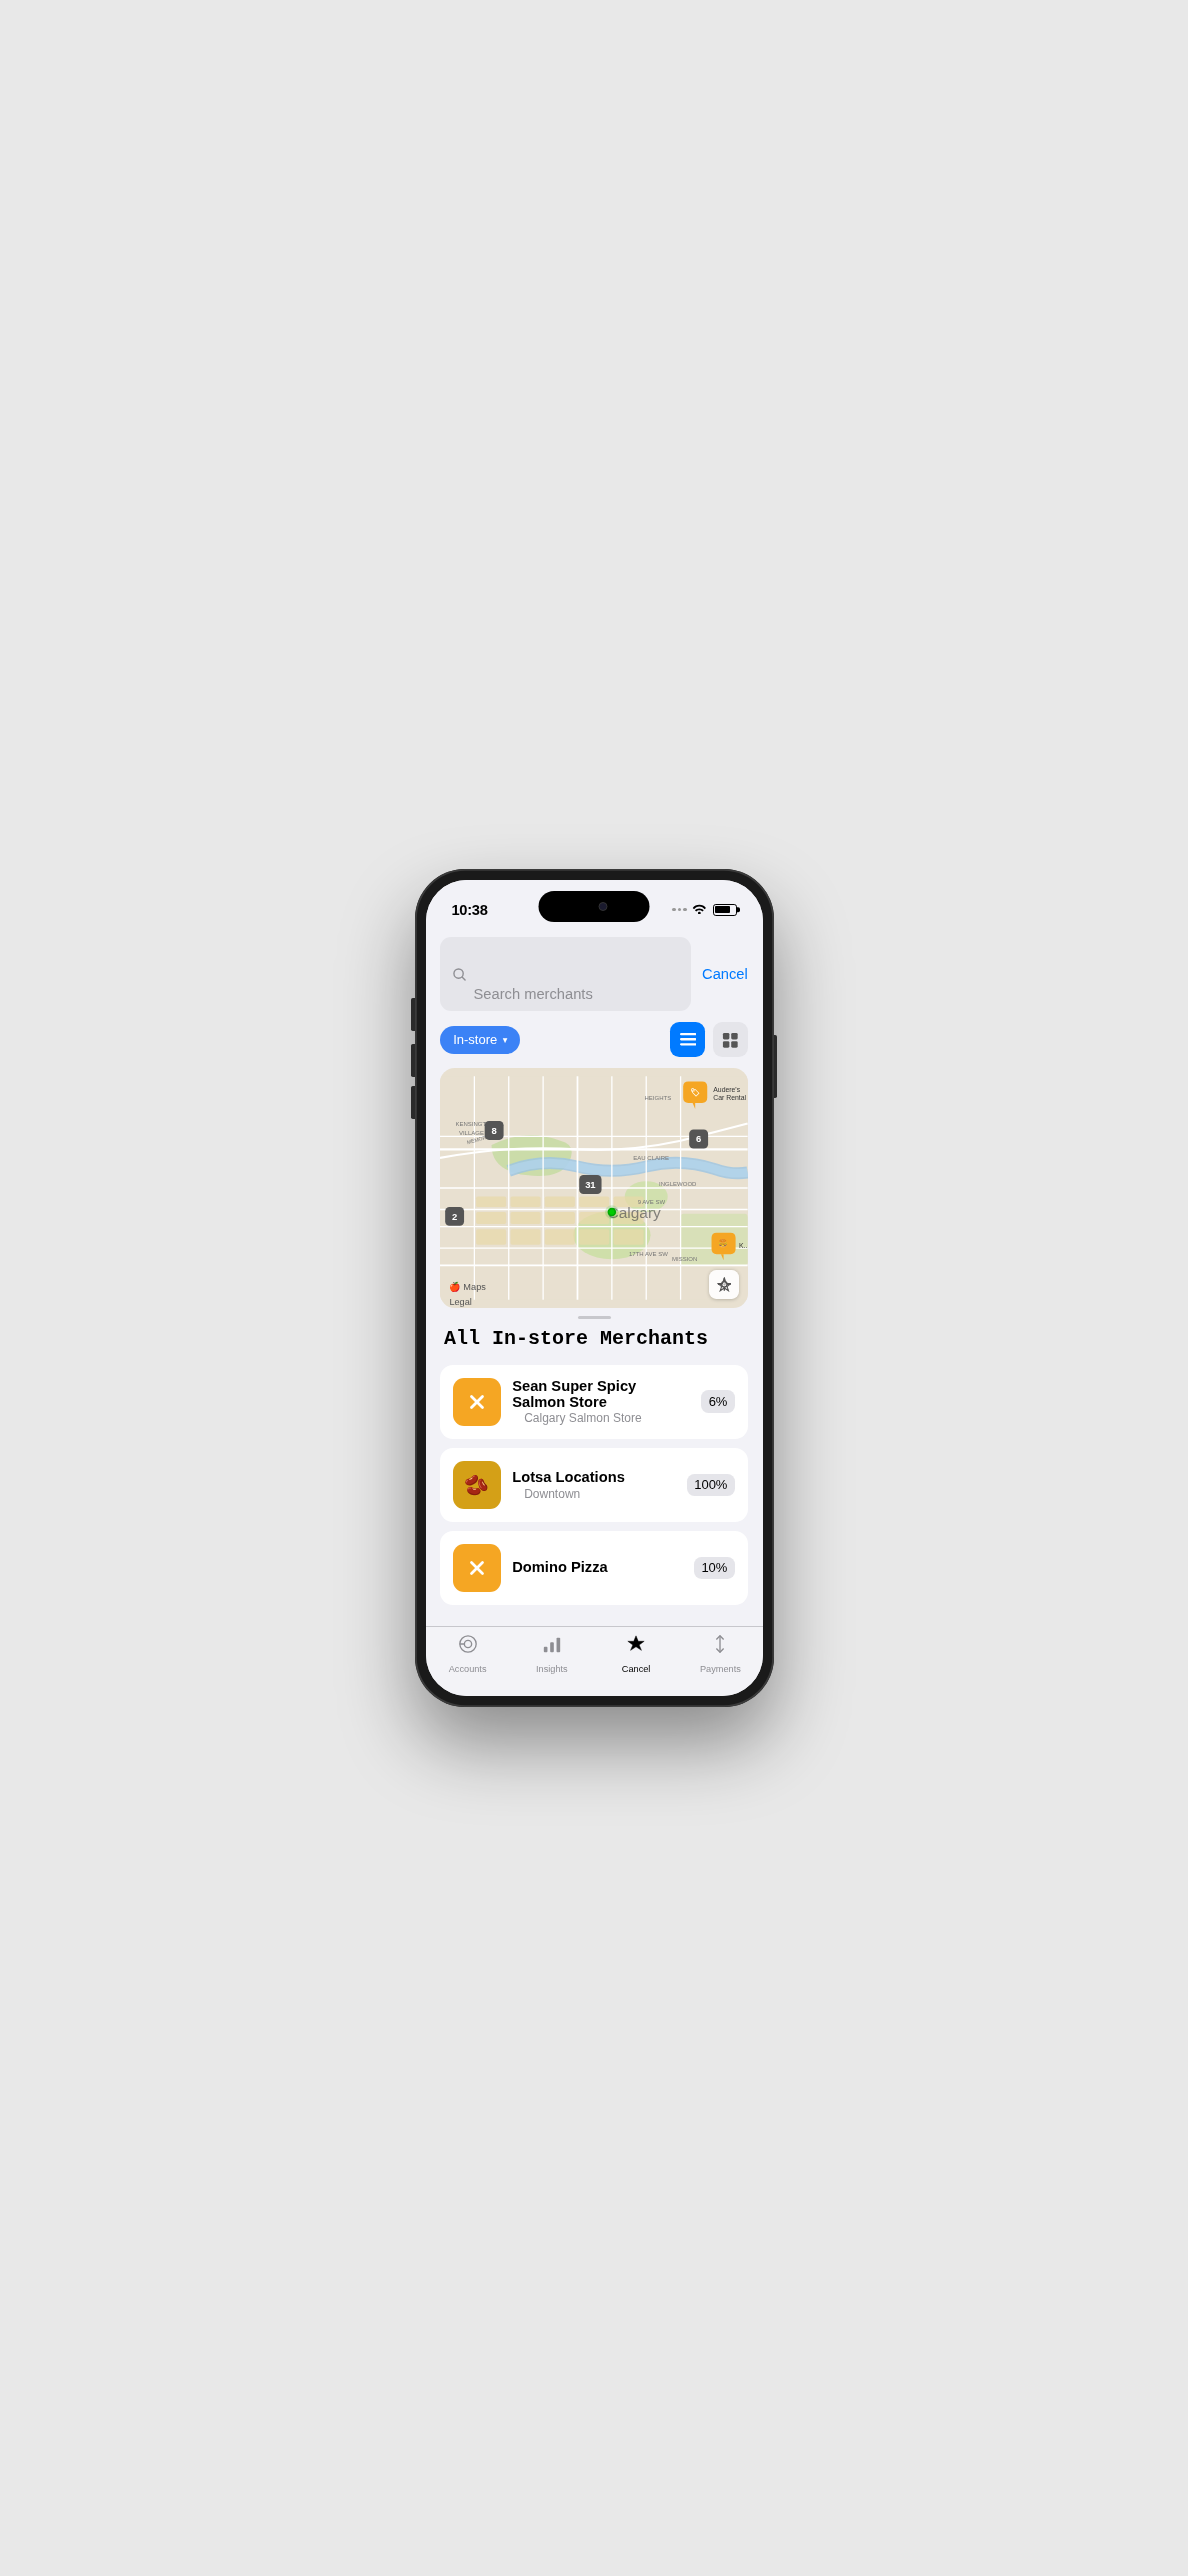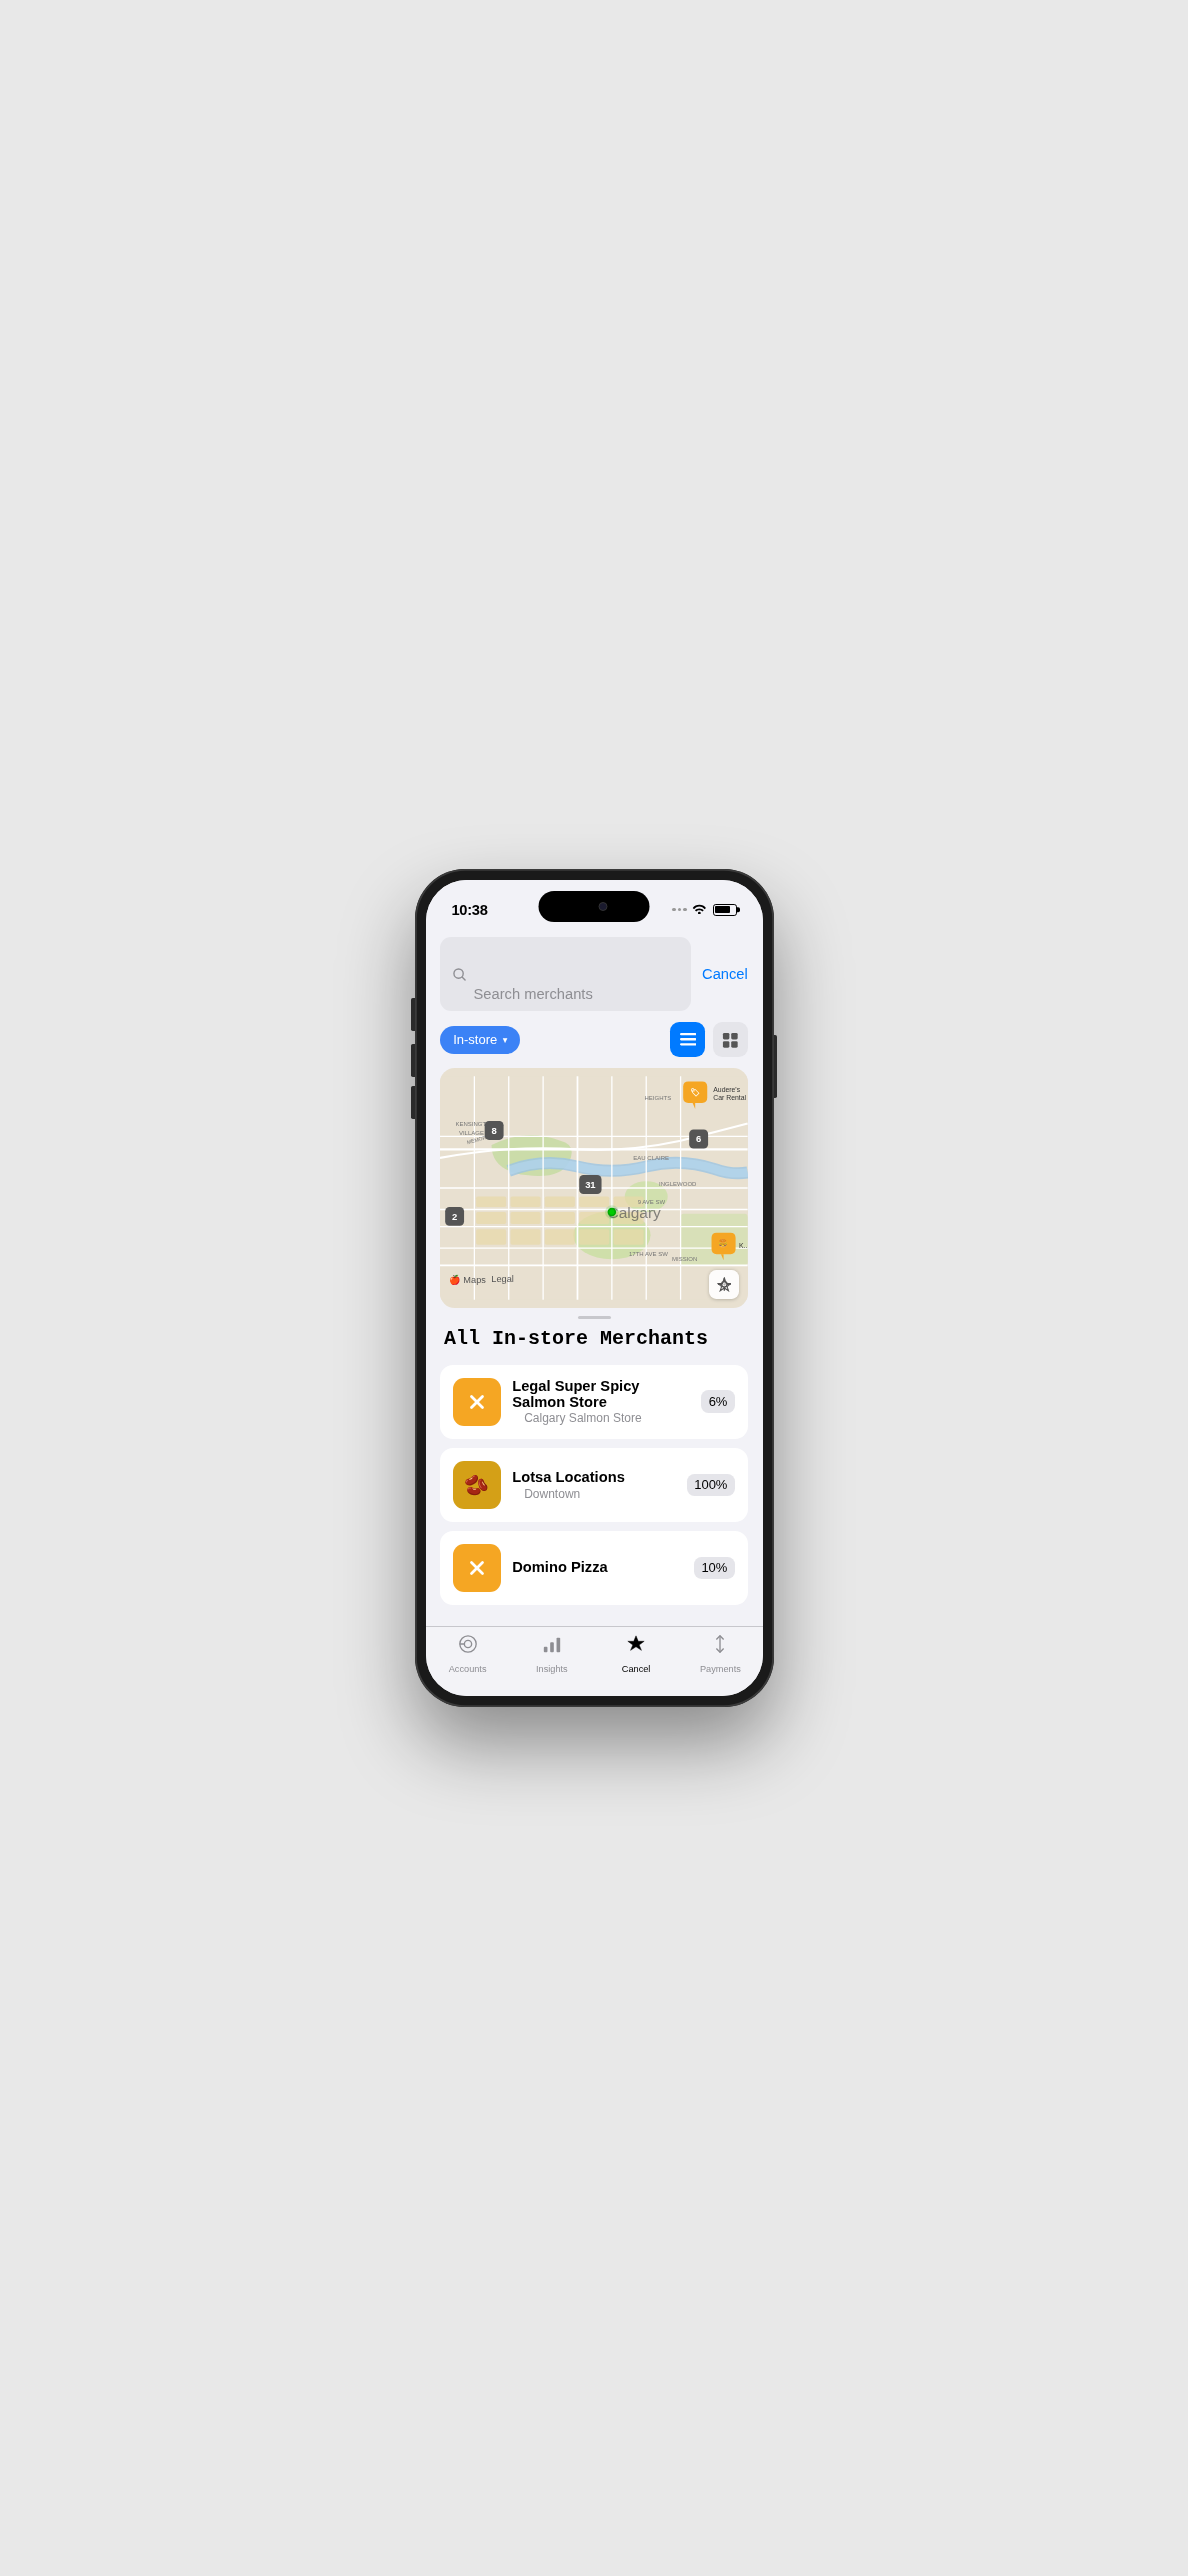--- a/index.html
+++ b/index.html
@@ -258,26 +258,27 @@
       background: #e8e0d0;
     }
 
     .map-svg {
       width: 100%;
       height: 100%;
     }
 
     .map-attribution {
       position: absolute;
-      bottom: 23px;
+      bottom: 1px;
       left: 9.2px;
       font-size: 9.2px;
       color: #555;
       display: flex;
       gap: 5.5px;
+      flex-direction: column;
     }
 
     .map-attribution span {
       font-size: 9.2px;
       color: #555;
     }
 
     .location-btn {
       position: absolute;
       bottom: 9.2px;
@@ -603,21 +604,21 @@
         <h2 class="section-title">All In-store Merchants</h2>
 
         <div class="merchant-item">
           <div class="merchant-logo salmon">
             <svg width="22" height="22" viewBox="0 0 24 24" fill="none">
               <line x1="6" y1="6" x2="18" y2="18" stroke="white" stroke-width="3" stroke-linecap="round"></line>
               <line x1="18" y1="6" x2="6" y2="18" stroke="white" stroke-width="3" stroke-linecap="round"></line>
             </svg>
           </div>
           <div class="merchant-info">
-            <div class="merchant-name">Legal Super Spicy Salmon Store</div>
+            <div class="merchant-name">Sean Super Spicy Salmon Store</div>
             <div class="merchant-sub">Calgary Salmon Store</div>
           </div>
           <div class="merchant-cashback">6%</div>
         </div>
 
         <div class="merchant-item">
           <div class="merchant-logo lotsa">
             <span style="font-size:20px;">🫘</span>
           </div>
           <div class="merchant-info">

